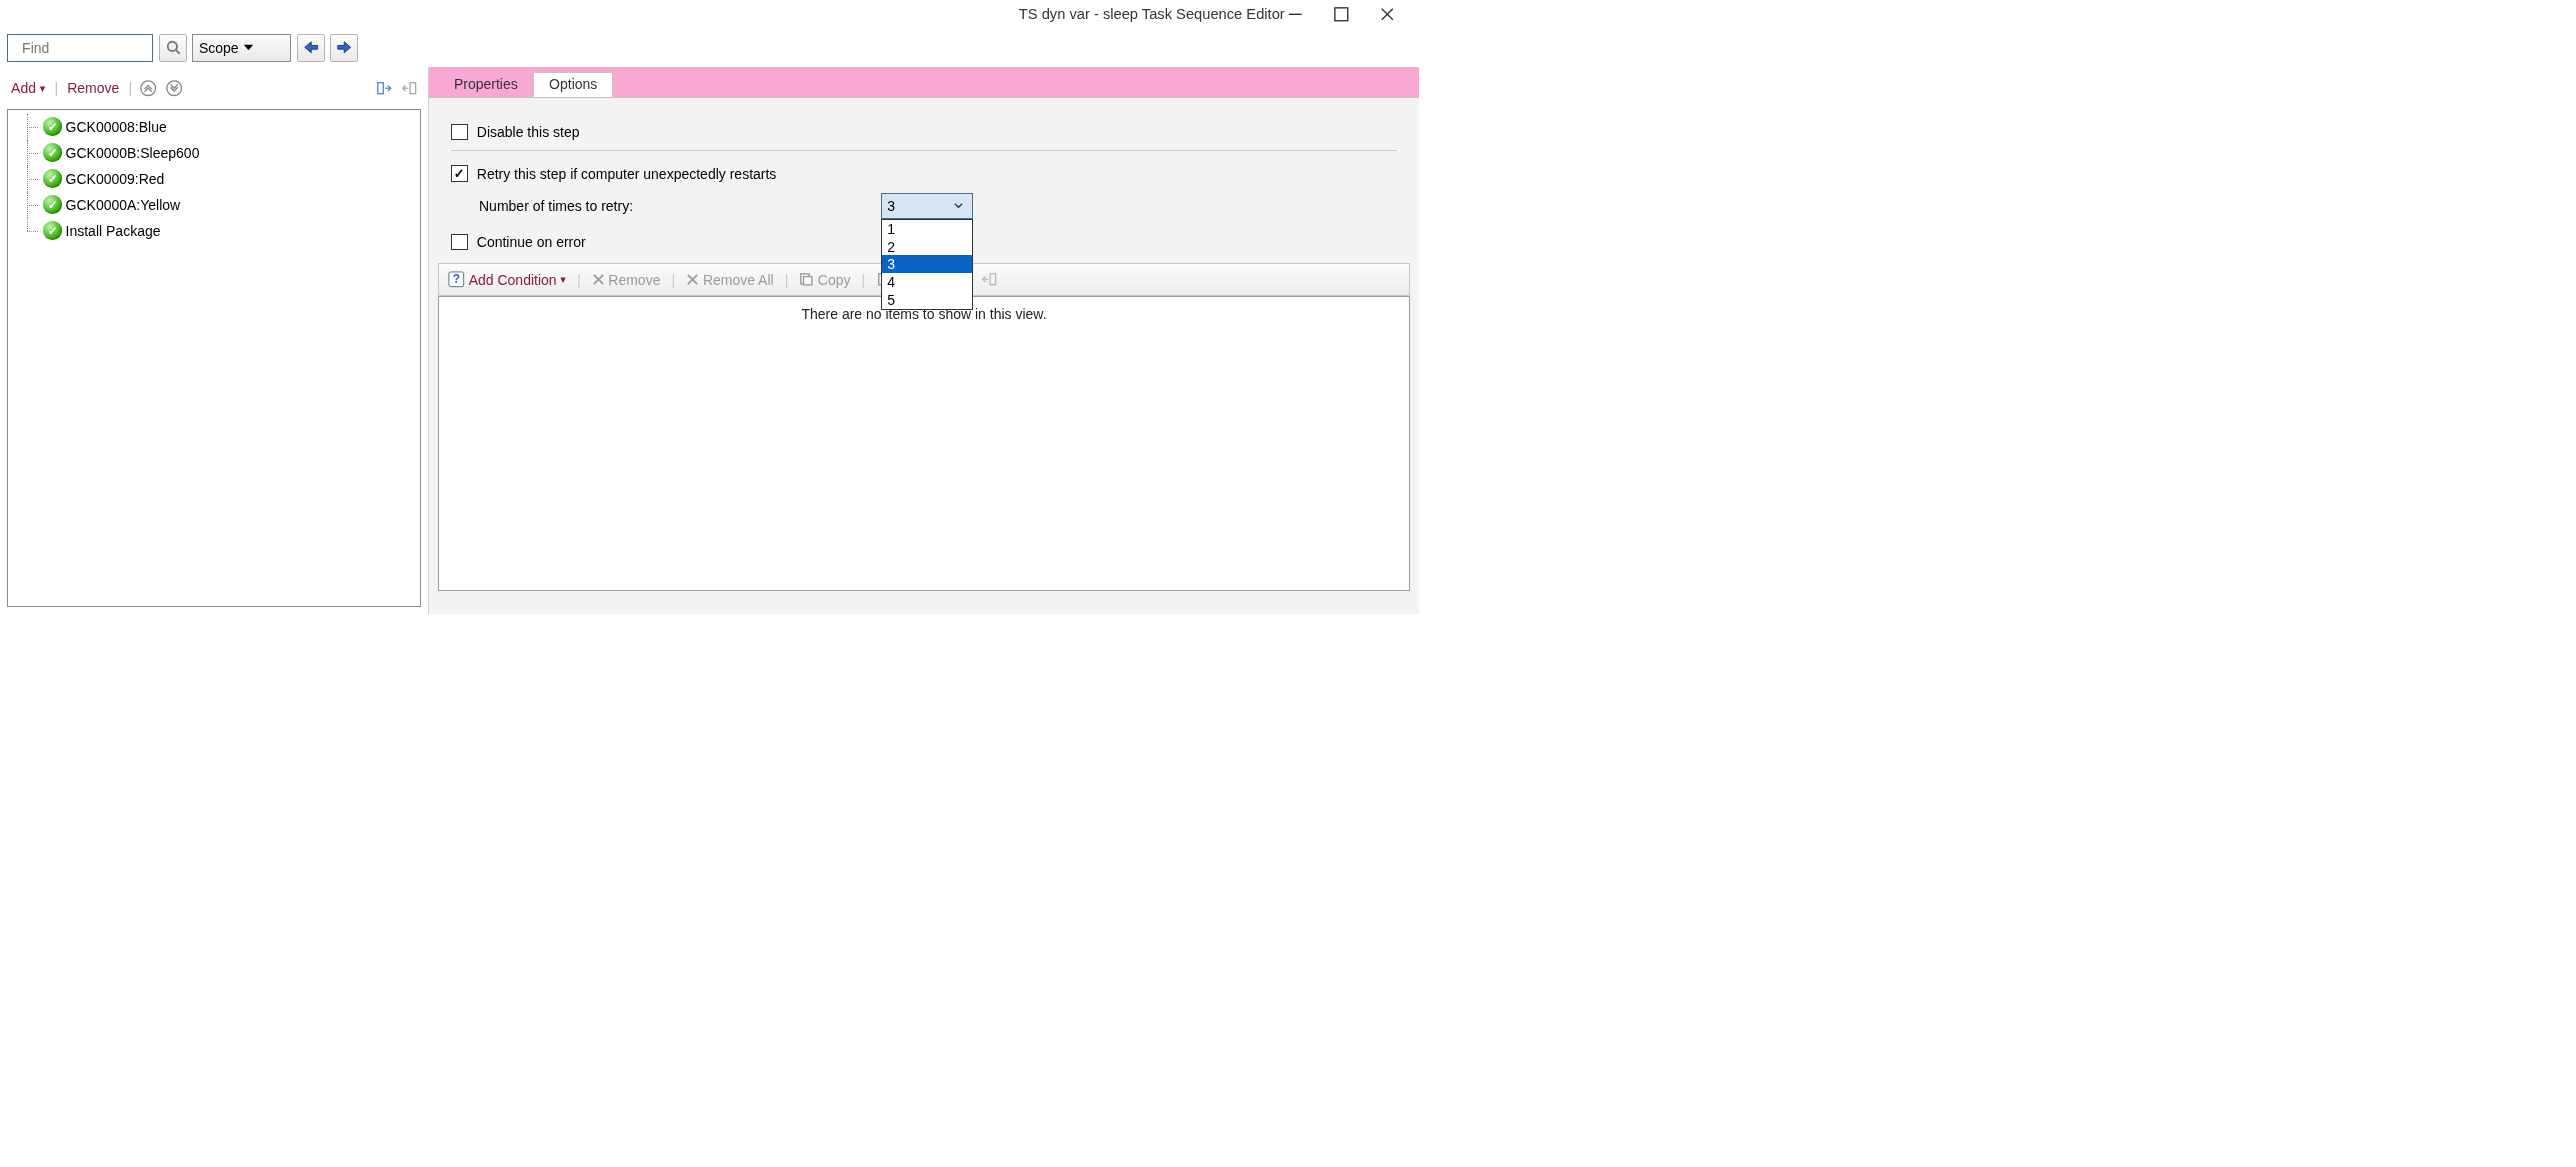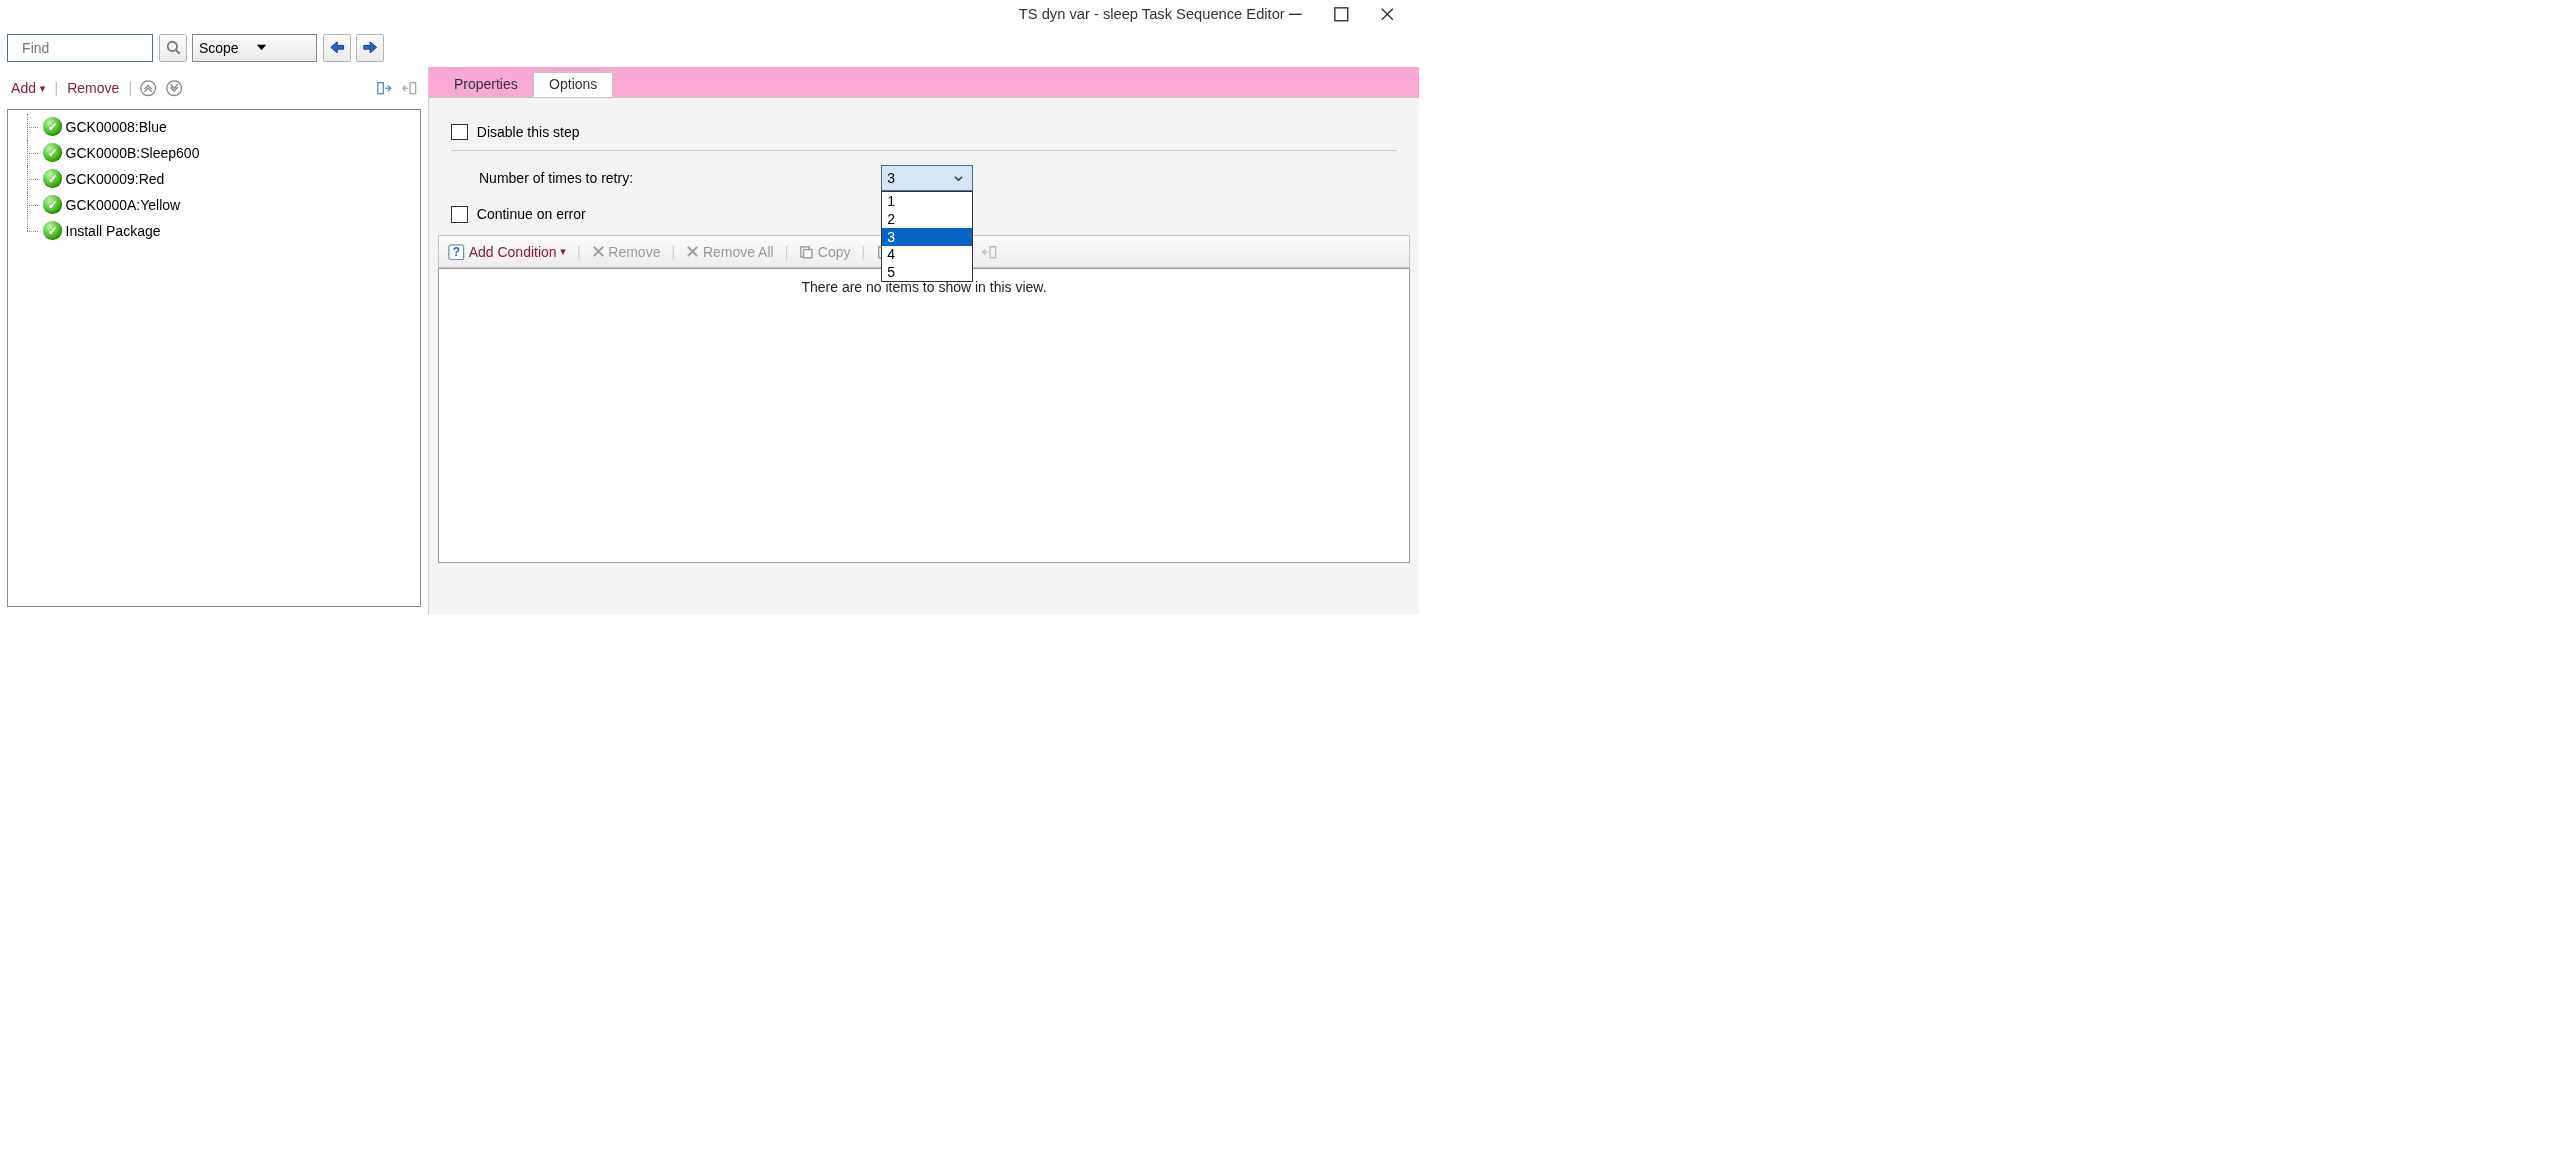--- a/index.html
+++ b/index.html
@@ -46,21 +46,21 @@
   .tb-btn {
     height:28px; min-width:28px;
     border:0.9px solid #b5b5b5;
     background:linear-gradient(#fcfcfc,#e9e9e9);
     display:flex; align-items:center; justify-content:center;
     cursor:pointer;
     border-radius:1.8px;
   }
   .scope-box {
     display:flex; align-items:center;
-    width:125px; height:28px;
+    width:99px; height:28px;
     border:0.9px solid #8a8a8a;
     background:linear-gradient(#fcfcfc,#e9e9e9);
     padding:0 5.5px;
     cursor:pointer;
   }
   .scope-box span { flex:1; }
   .chev { font-size:11px;}
   
   .body-split { display:flex; align-items:stretch; }
   .left-pane {
@@ -337,20 +337,24 @@
         <div class="tab">Properties</div>
         <div class="tab active">Options</div>
       </div>
 
       <div class="options-body">
         <div class="opt-row">
           <div class="cbx"></div>
           <span>Disable this step</span>
         </div>
         <hr class="hr">
+        <div class="opt-row">
+          <div class="cbx checked"></div>
+          <span>Retry this step if computer unexpectedly restarts</span>
+        </div>
         <div class="retry-sub">
           <span class="lab">Number of times to retry:</span>
           <div class="combo">
             <span class="val">3</span>
             <span class="btn">
               <svg width="11" height="11" viewBox="0 0 12 12">
                   <polyline points="2,4 6,8 10,4" fill="none" stroke="#333" stroke-width="1.5"></polyline>
                 </svg>
             </span>
             <div class="combo-list">

